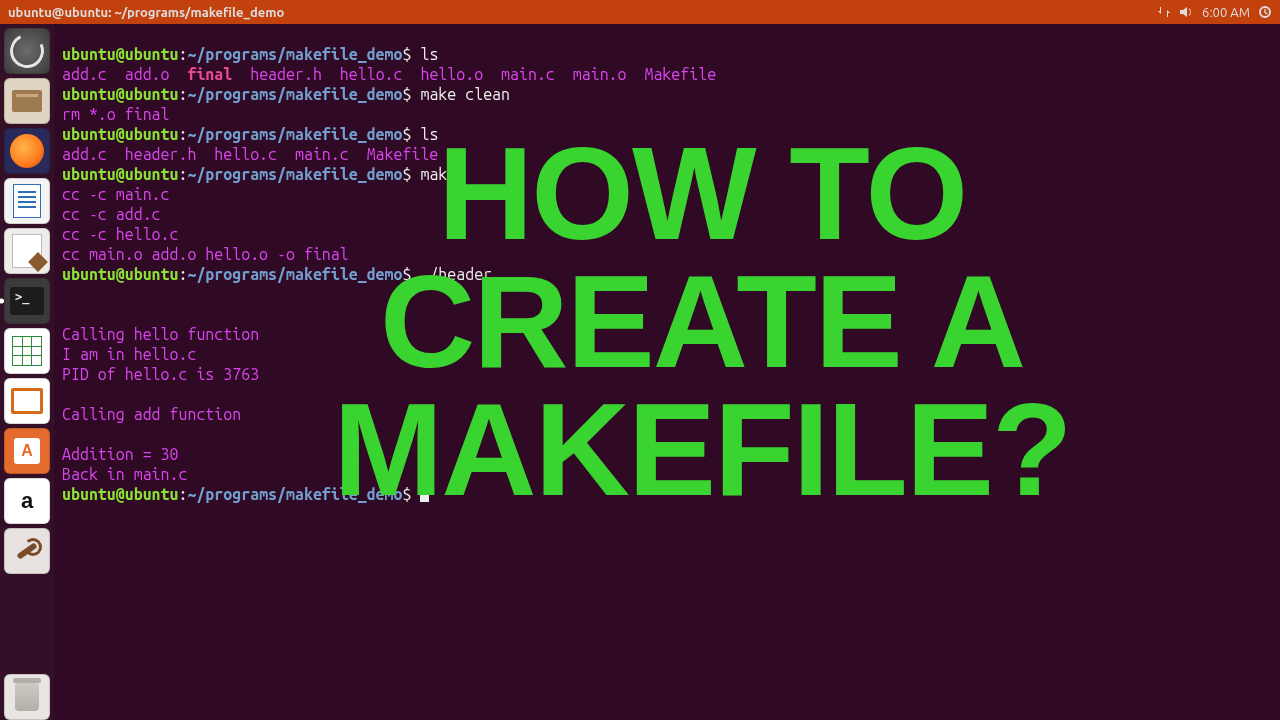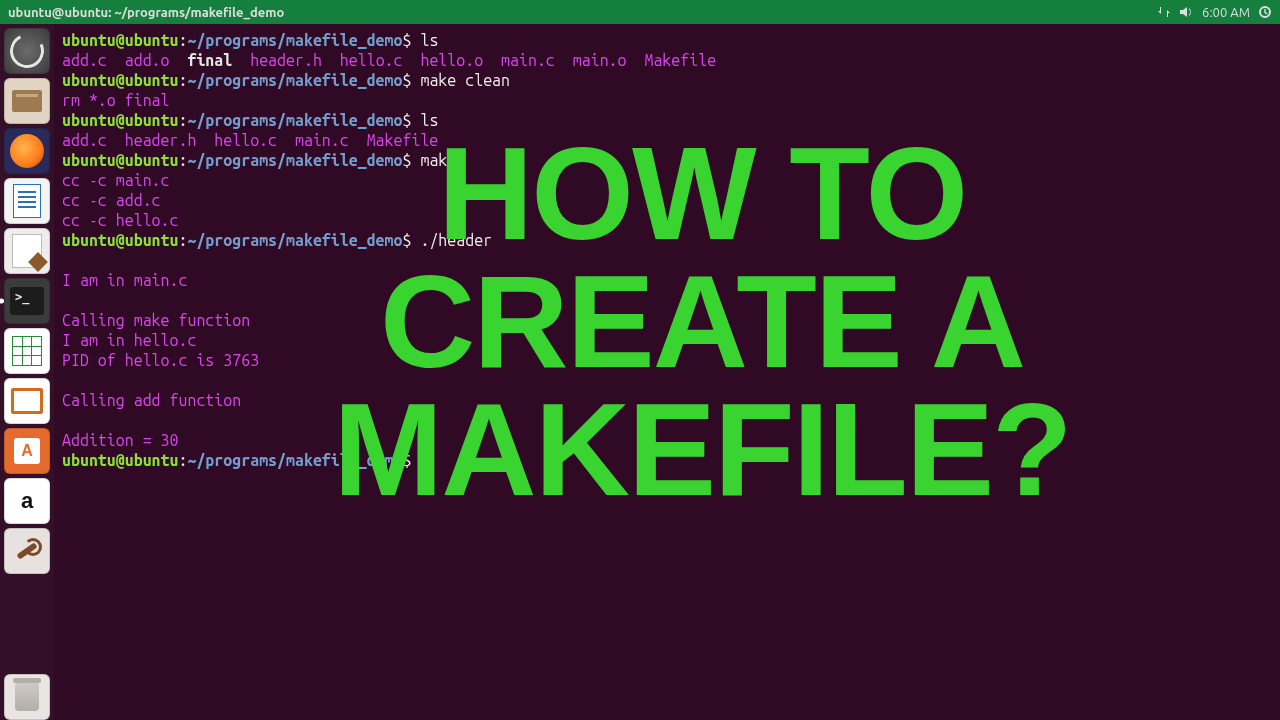--- a/index.html
+++ b/index.html
@@ -2,21 +2,21 @@
 <html><head>
 <meta charset="utf-8">
 <style>
   * { margin: 0; padding: 0; box-sizing: border-box; }
   html, body { width: 1280px; height: 720px; overflow: hidden; font-family: "Ubuntu", "DejaVu Sans", sans-serif; }
   body { background: #2c001e; color: #ffffff; }
 
   
   .top-panel {
     position: absolute; top: 0; left: 0; right: 0; height: 24px;
-    background: #15803d; color: #dddddd; display: flex; align-items: center;
+    background: #c2410c; color: #dddddd; display: flex; align-items: center;
     font-size: 13px; padding: 0 8px; z-index: 10;
   }
   .top-panel .title { flex: 0 0 auto; font-weight: bold; }
   .top-panel .spacer { flex: 1; }
   .top-panel .indicator { margin-left: 8px; display: inline-flex; align-items: center; }
   .top-panel svg { fill: #dddddd; }
 
   
   .launcher {
     position: absolute; top: 24px; left: 0; bottom: 0; width: 54px;
@@ -74,27 +74,27 @@
   .launcher .gap { flex:1; }
   .launcher .tile.trash { background:#e9e5e2; }
   .launcher .tile.trash .bin { width:24px; height:28px; background:linear-gradient(#cfc9c4,#b4aea8); border-radius:2px 2px 4px 4px; position:relative; }
   .launcher .tile.trash .bin::before { content:""; position:absolute; top:-5px; left:-2px; right:-2px; height:5px; background:#b4aea8; border-radius:2px; }
   .pip { position:absolute; left:-5px; top:50%; width:5px; height:5px; background:#fff; border-radius:50%; transform:translateY(-50%); }
 
   
   .terminal-window {
     position: absolute; top: 24px; left: 54px; right: 0; bottom: 0;
     background: #300a24; color: #eeeeec; font: 16px/20px "Ubuntu Mono", "DejaVu Sans Mono", monospace;
-    padding: 6px 8px; overflow: hidden; z-index: 1;
+    padding: 20px 8px; overflow: hidden; z-index: 1;
   }
   .terminal-window .line { white-space: pre; }
   .prompt-user { color: #8ae234; font-weight: bold; }
   .prompt-path { color: #729fcf; font-weight: bold; }
   .prompt-sep  { color: #eeeeec; }
-  .exec        { color: #e5e5e5; font-weight: bold; }
+  .exec        { color: #ec4899; font-weight: bold; }
   .cmd         { color: #eeeeec; }
   .out         { color: #d946ef; }
   .cursor { display:inline-block; width:9px; height:17px; background:#eeeeec; vertical-align:-2px; }
 
   
   .overlay-title {
     position: absolute; left: 140px; right: 16px; top: 130px; z-index: 20;
     color: #39d430; font-weight: 900; font-family: "Arial Black", Impact, sans-serif;
     font-size: 132px; line-height: 0.97; letter-spacing: -2px;
     text-align: center; pointer-events: none;
@@ -169,31 +169,32 @@
     <div class="line"><span><span class="prompt-user">ubuntu@ubuntu</span><span class="prompt-sep">:</span><span class="prompt-path">~/programs/makefile_demo</span><span class="prompt-sep">$ </span></span><span class="cmd">ls</span></div>
     <div class="line"><span class="out">add.c  add.o  </span><span class="exec">final</span><span class="out">  header.h  hello.c  hello.o  main.c  main.o  Makefile</span></div>
     <div class="line"><span><span class="prompt-user">ubuntu@ubuntu</span><span class="prompt-sep">:</span><span class="prompt-path">~/programs/makefile_demo</span><span class="prompt-sep">$ </span></span><span class="cmd">make clean</span></div>
     <div class="line"><span class="out">rm *.o final</span></div>
     <div class="line"><span><span class="prompt-user">ubuntu@ubuntu</span><span class="prompt-sep">:</span><span class="prompt-path">~/programs/makefile_demo</span><span class="prompt-sep">$ </span></span><span class="cmd">ls</span></div>
     <div class="line"><span class="out">add.c  header.h  hello.c  main.c  Makefile</span></div>
     <div class="line"><span><span class="prompt-user">ubuntu@ubuntu</span><span class="prompt-sep">:</span><span class="prompt-path">~/programs/makefile_demo</span><span class="prompt-sep">$ </span></span><span class="cmd">make</span></div>
     <div class="line"><span class="out">cc -c main.c</span></div>
     <div class="line"><span class="out">cc -c add.c</span></div>
     <div class="line"><span class="out">cc -c hello.c</span></div>
+    <div class="line"><span class="out">cc main.o add.o hello.o -o final</span></div>
     <div class="line"><span><span class="prompt-user">ubuntu@ubuntu</span><span class="prompt-sep">:</span><span class="prompt-path">~/programs/makefile_demo</span><span class="prompt-sep">$ </span></span><span class="cmd">./header</span></div>
     <div class="line"><span class="out"> </span></div>
-    <div class="line"><span class="out">I am in main.c</span></div>
-    <div class="line"><span class="out"> </span></div>
-    <div class="line"><span class="out">Calling make function</span></div>
+    <div class="line"><span class="out"> </span></div>
+    <div class="line"><span class="out">Calling hello function</span></div>
     <div class="line"><span class="out">I am in hello.c</span></div>
     <div class="line"><span class="out">PID of hello.c is 3763</span></div>
     <div class="line"><span class="out"> </span></div>
     <div class="line"><span class="out">Calling add function</span></div>
     <div class="line"><span class="out"> </span></div>
     <div class="line"><span class="out">Addition = 30</span></div>
+    <div class="line"><span class="out">Back in main.c</span></div>
     <div class="line"><span><span class="prompt-user">ubuntu@ubuntu</span><span class="prompt-sep">:</span><span class="prompt-path">~/programs/makefile_demo</span><span class="prompt-sep">$ </span></span><span class="cmd"></span><span class="cursor"></span></div>
   </div>
 
 <div class="overlay-title">
   <div>HOW TO</div>
   <div>CREATE A</div>
   <div>MAKEFILE?</div>
 </div>
 
 </body></html>

